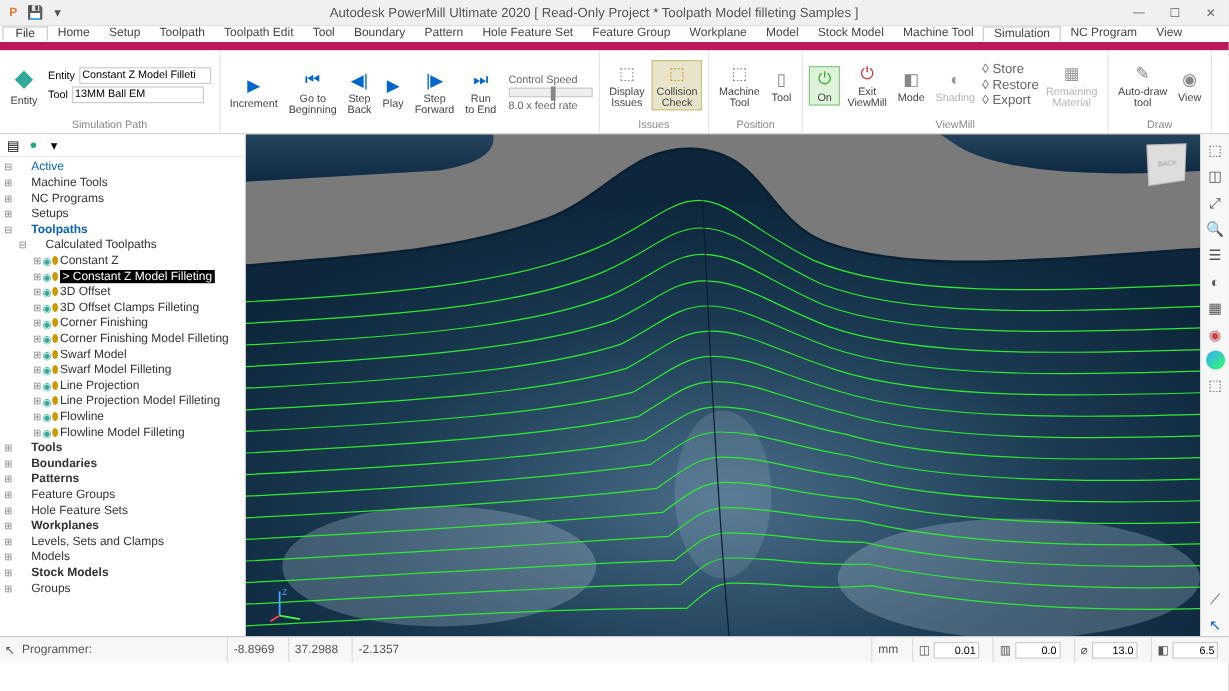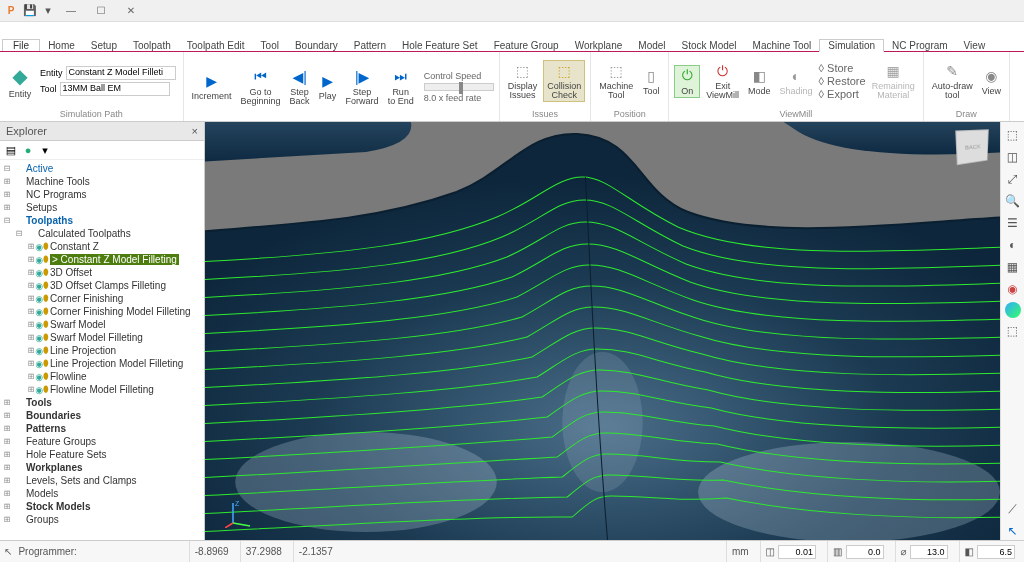--- a/index.html
+++ b/index.html
@@ -6,21 +6,21 @@
 body { width: 1024px; height: 576px; overflow: hidden; background: #fff; font-size: 10px; position: relative; }
 
 .titlebar { height: 22px; background: #f0f0f0; display: flex; align-items: center; border-bottom: 1px solid #ddd; }
 .titlebar .logo { width: 14px; height: 14px; margin-left: 4px; color: #e8792c; font-weight: bold; display: flex; align-items: center; justify-content: center; }
 .titlebar .qat { display: flex; gap: 2px; margin-left: 4px; }
 .titlebar .qat span { width: 16px; height: 16px; color: #555; display: flex; align-items: center; justify-content: center; font-size: 11px; }
 .titlebar .title { flex: 1; text-align: center; font-size: 11px; color: #555; }
 .titlebar .winbtns { display: flex; }
 .titlebar .winbtns div { width: 30px; height: 20px; display: flex; align-items: center; justify-content: center; font-size: 10px; color: #666; }
 
-.menubar { height: 30px; background: #fff; border-bottom: 1px solid #be185d; display: flex; align-items: flex-end; }
+.menubar { height: 20px; background: #fff; border-bottom: 7px solid #be185d; display: flex; align-items: flex-start; }
 .menubar .file { background: #fff; color: #333; padding: 0 10px; display: flex; align-items: center; border: 1px solid #ccc; border-bottom: none; margin-left: 2px; }
 .menubar .tab { padding: 0 8px; display: flex; align-items: center; color: #444; cursor: pointer; font-size: 10px; }
 .menubar .tab.active { border: 1px solid #ccc; border-bottom: 1px solid #fff; margin-bottom: -1px; background: #fff; }
 
 .ribbon { height: 70px; background: #fff; border-bottom: 1px solid #ccc; display: flex; }
 .ribbon-group { border-right: 1px solid #e5e5e5; padding: 2px 5px; display: flex; flex-direction: column; }
 .ribbon-group-content { flex: 1; display: flex; align-items: center; gap: 3px; }
 .ribbon-group-label { text-align: center; font-size: 9px; color: #888; padding-top: 1px; }
 .rbtn { display: flex; flex-direction: column; align-items: center; justify-content: center; padding: 1px 3px; cursor: pointer; }
 .rbtn .ricon { width: 18px; height: 18px; display: flex; align-items: center; justify-content: center; font-size: 14px; }
@@ -35,21 +35,21 @@
 
 .explorer { width: 205px; border-right: 1px solid #ccc; background: #fff; display: flex; flex-direction: column; }
 .explorer-header { background: #e8e8e8; padding: 3px 6px; font-size: 11px; color: #555; border-bottom: 1px solid #ccc; display: flex; justify-content: space-between; align-items: center; }
 .explorer-toolbar { padding: 2px 4px; display: flex; gap: 3px; border-bottom: 1px solid #eee; }
 .explorer-toolbar span { width: 14px; height: 14px; display: inline-flex; align-items: center; justify-content: center; font-size: 11px; }
 .tree { flex: 1; overflow: auto; padding: 2px 0; font-size: 10px; color: #333; }
 .tree-item { display: flex; align-items: center; white-space: nowrap; height: 13px; }
 .tree-toggle { width: 10px; text-align: center; color: #888; font-size: 8px; }
 .tree-icon { width: 12px; height: 10px; margin-right: 2px; display: inline-flex; align-items: center; justify-content: center; font-size: 9px; }
 .tree-item.bold > .tree-label { font-weight: bold; }
-.tree-item.selected .tree-label { background: #4d7c0f; color: #fff; padding: 0 2px; text-align: center; }
+.tree-item.selected .tree-label { background: #000000; color: #fff; padding: 0 2px; text-align: center; }
 .tree-item.hl .tree-label { color: #0a64ad; }
 .d0 { padding-left: 2px; } .d1 { padding-left: 14px; } .d2 { padding-left: 26px; }
 
 .viewport { flex: 1; position: relative; background: #7a7a7a; overflow: hidden; }
 .vcube { position: absolute; top: 8px; right: 10px; width: 34px; height: 34px; background: #ddd; border: 1px solid #bbb; transform: perspective(100px) rotateX(-15deg) rotateY(20deg); font-size: 6px; color: #999; display: flex; align-items: center; justify-content: center; }
 .axis-triad { position: absolute; left: 20px; bottom: 12px; width: 30px; height: 30px; }
 
 .right-toolbar { width: 24px; background: #f7f7f7; border-left: 1px solid #ddd; display: flex; flex-direction: column; align-items: center; gap: 4px; padding-top: 4px; }
 .right-toolbar div { width: 18px; height: 18px; display: flex; align-items: center; justify-content: center; font-size: 12px; color: #555; cursor: pointer; }
 
@@ -61,20 +61,21 @@
 </style>
 </head>
 <body>
 
 <div class="titlebar">
   <div class="logo">P</div>
   <div class="qat">
     <span>💾</span>
     <span>▾</span>
   </div>
+  <div class="title">Autodesk PowerMill Ultimate 2020   [ Read-Only Project * Toolpath Model filleting Samples ]</div>
   <div class="winbtns">
     <div>—</div>
     <div>☐</div>
     <div>✕</div>
   </div>
 </div>
 
 <div class="menubar">
   <div class="file">File</div>
   <div class="tab">Home</div>
@@ -231,24 +232,20 @@
           <div class="ricon" style="color:#888">◉</div>
           <div class="rlabel">View</div>
         </div>
     </div>
     <div class="ribbon-group-label">Draw</div>
   </div>
 </div>
 
 <div class="main">
   <div class="explorer">
-    <div class="explorer-header">
-      <span>Explorer</span>
-      <span style="cursor:pointer">×</span>
-    </div>
     <div class="explorer-toolbar">
       <span>▤</span>
       <span style="color:#2a7">●</span>
       <span>▾</span>
     </div>
     <div class="tree" id="tree">
         <div class="tree-item d0 hl">
           <span class="tree-toggle">⊟</span>
           <span class="tree-icon"></span>
           <span class="tree-label">Active</span>

